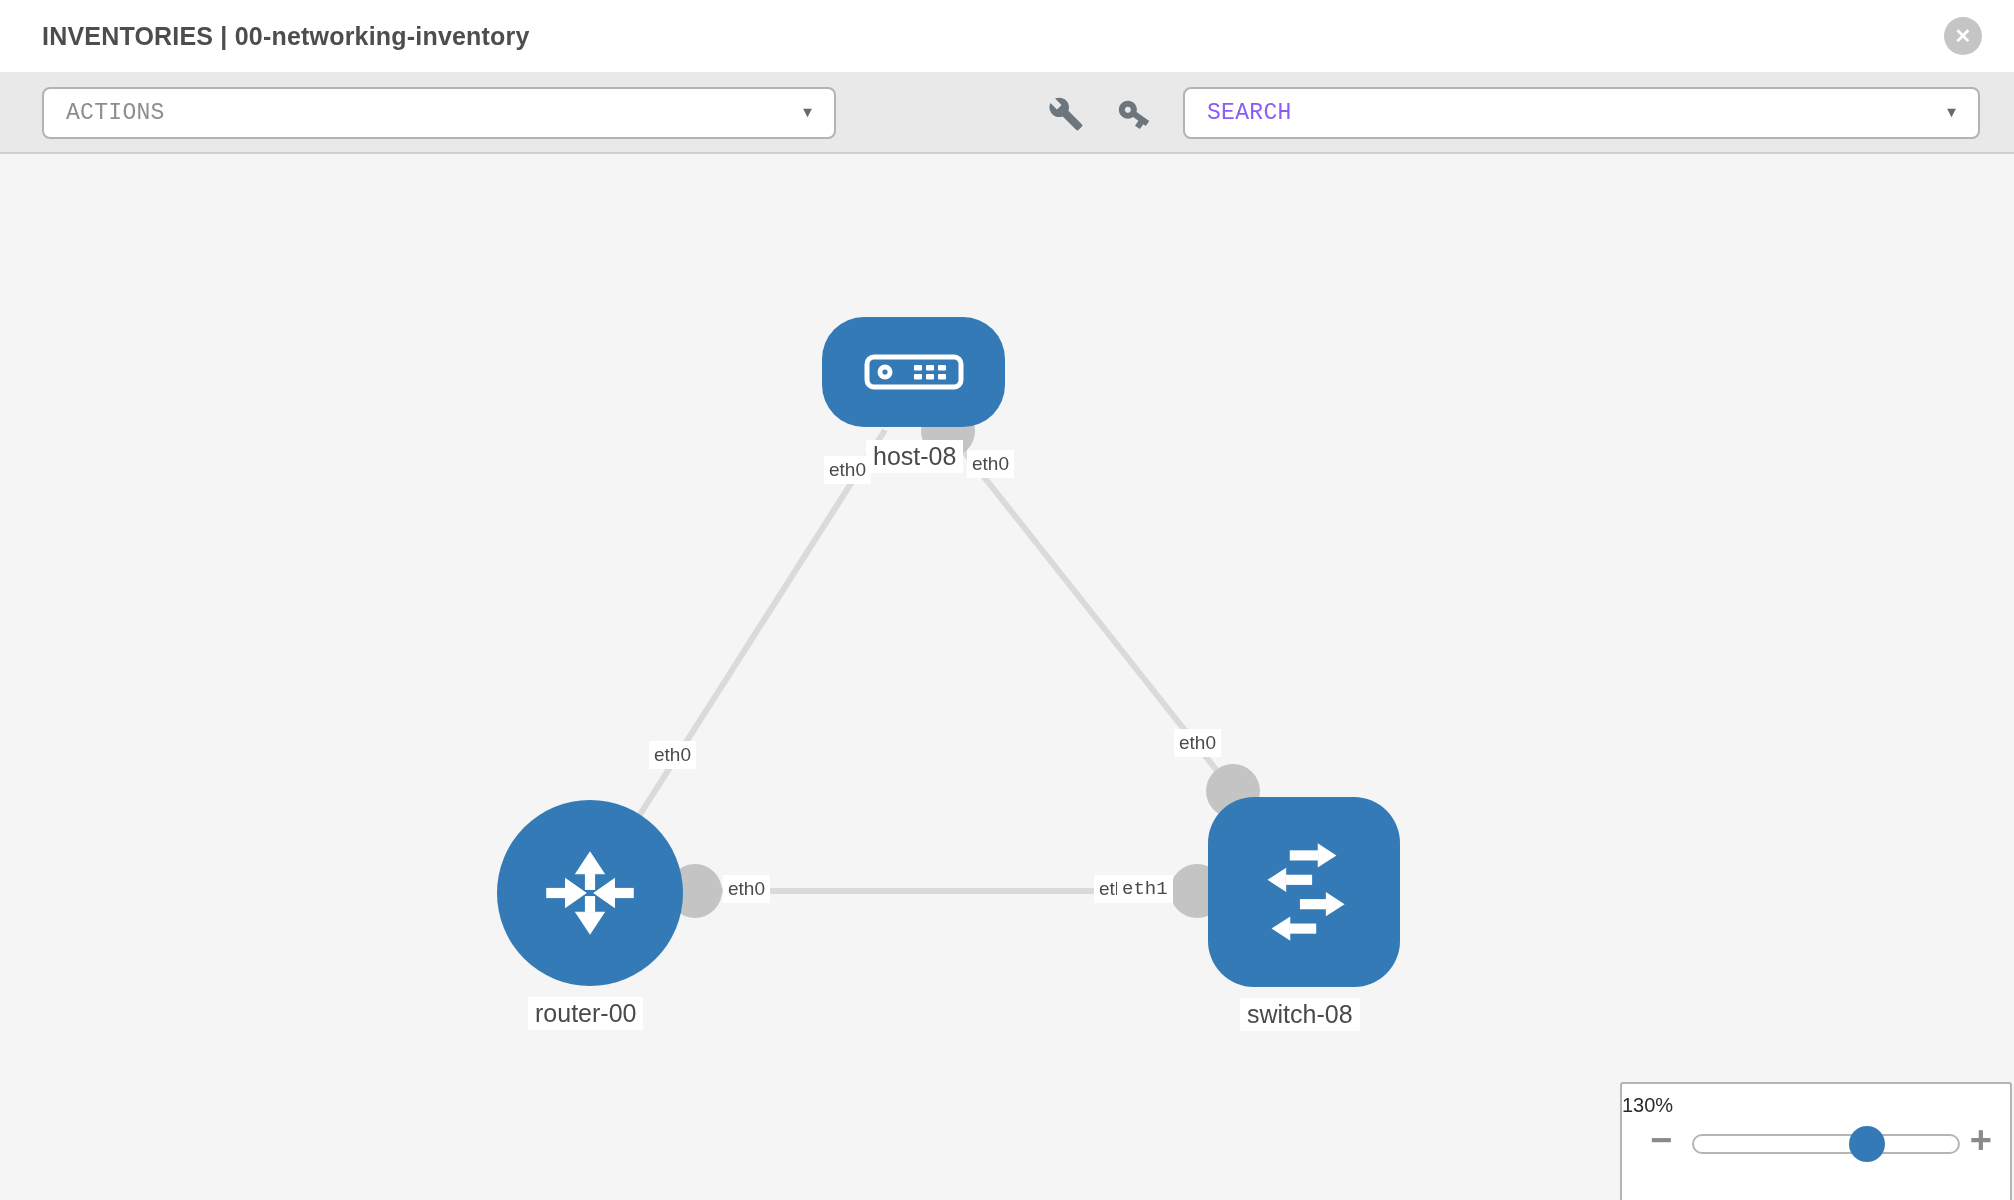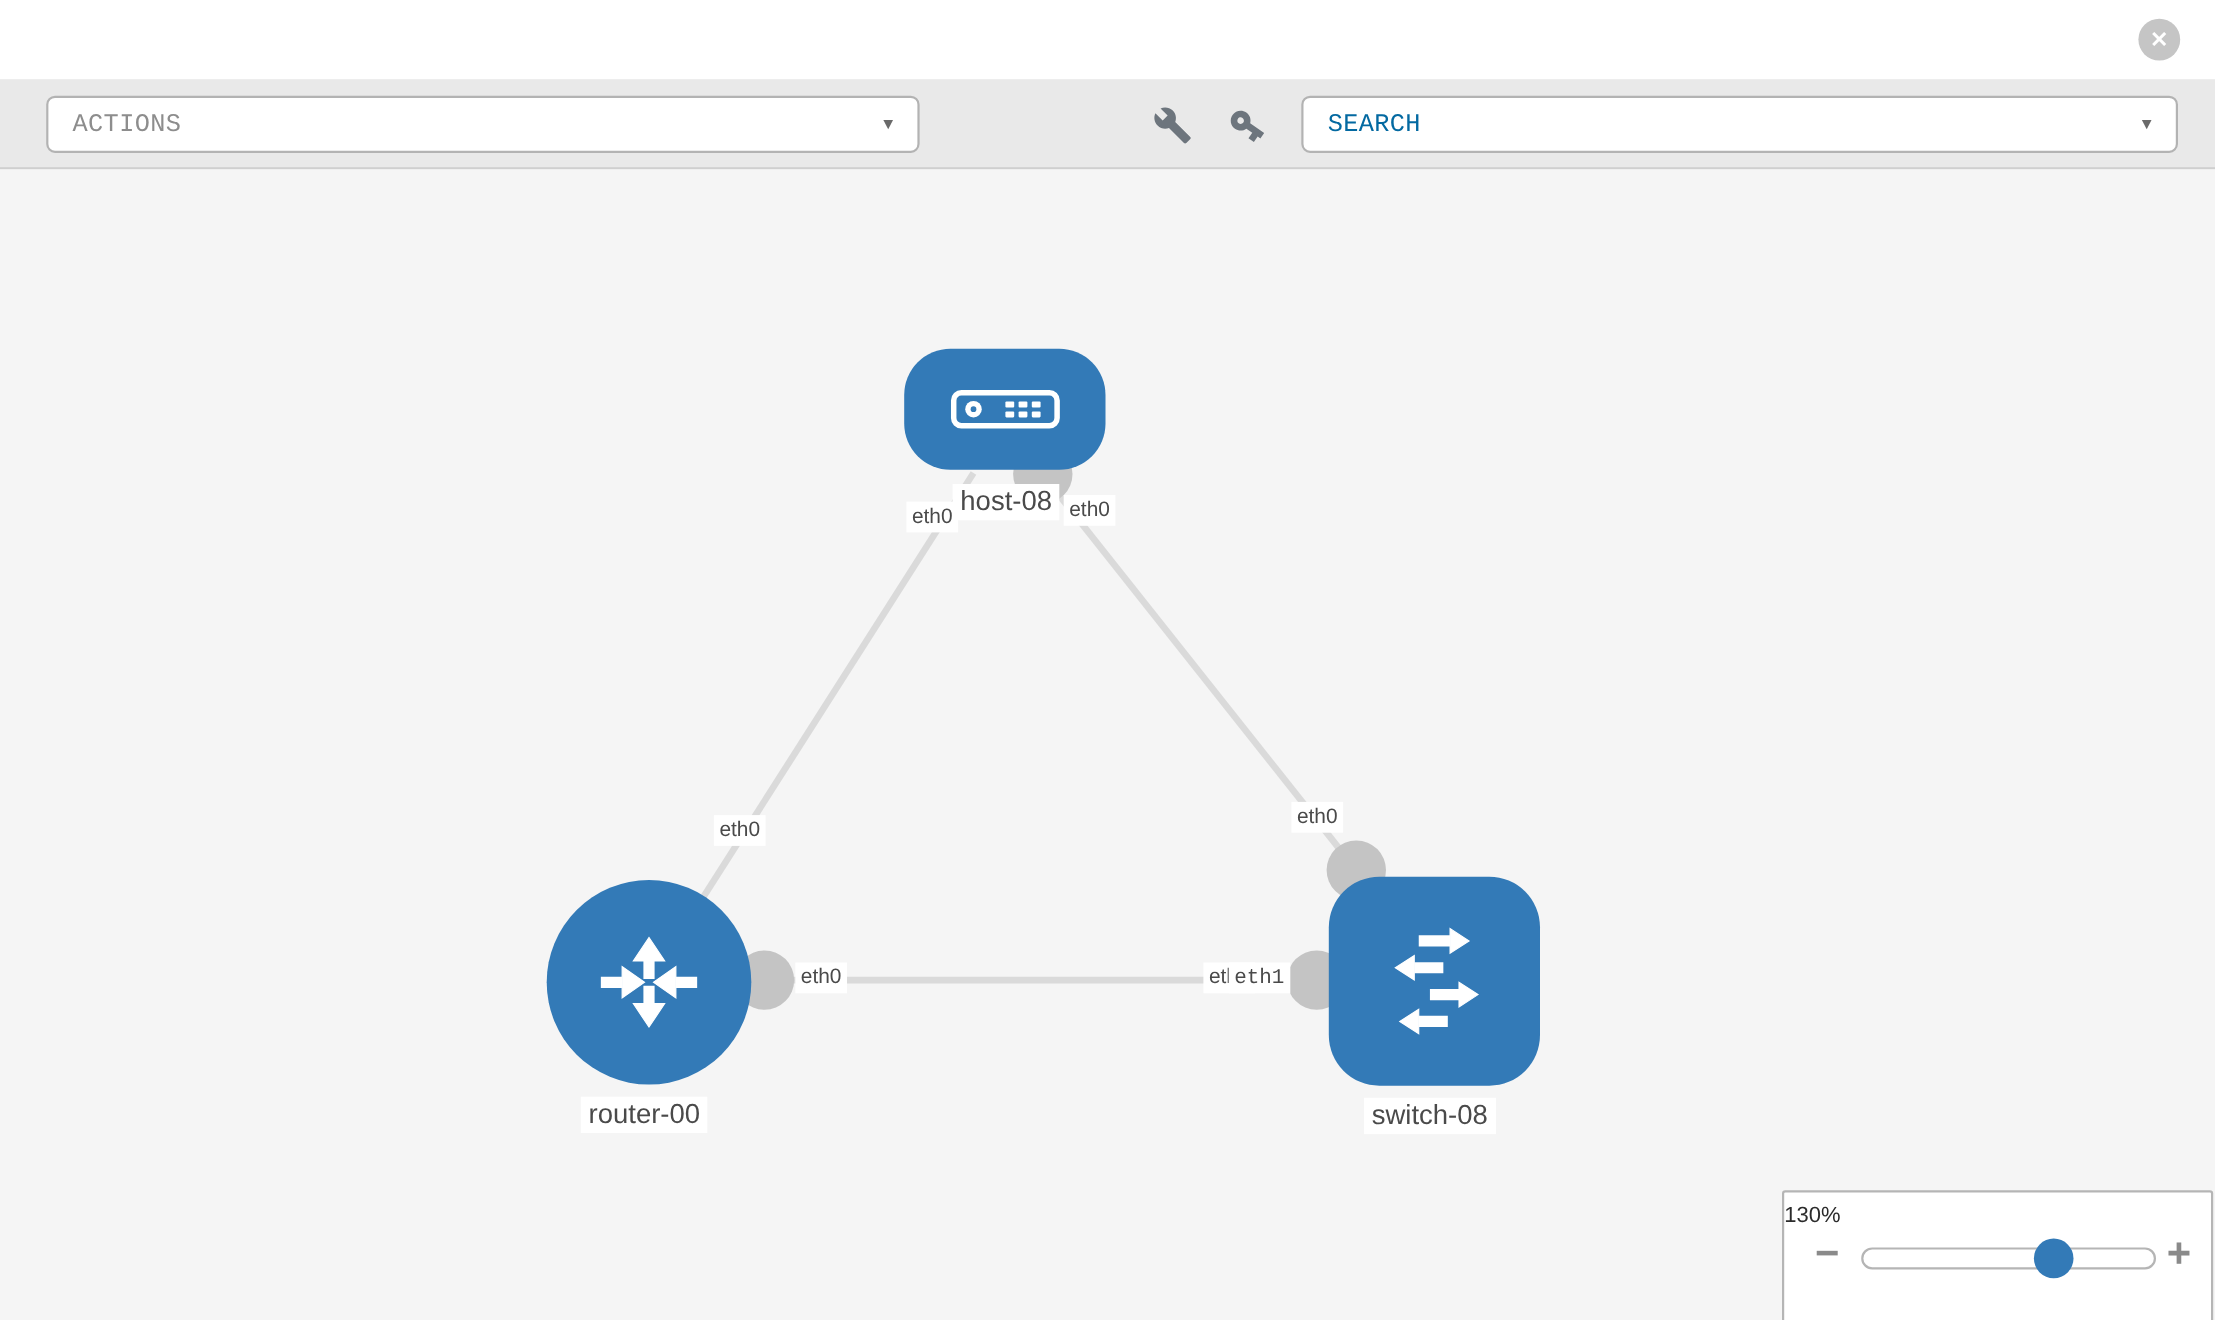--- a/index.html
+++ b/index.html
@@ -11,21 +11,21 @@
   .header { position:absolute; top:0; left:0; width:2014px; height:72px; background:#fff; }
   .header-title { position:absolute; left:42px; top:0; line-height:72px; font-size:25px; font-weight:700; color:#4d4d4d; letter-spacing:.2px; }
   .close-btn { position:absolute; right:32px; top:17px; width:38px; height:38px; border-radius:50%; background:#c5c5c5; color:#fff; display:flex; align-items:center; justify-content:center; font-size:20px; font-weight:700; cursor:pointer; }
 
   
   .toolbar { position:absolute; top:72px; left:0; width:2014px; height:82px; background:#e9e9e9; border-bottom:2px solid #cfcfcf; }
   .select-box { position:absolute; top:15px; height:52px; background:#fff; border:2px solid #b3b3b3; border-radius:8px; display:flex; align-items:center; justify-content:space-between; padding:0 22px; cursor:pointer;font-family:Liberation Mono, monospace; }
   .select-box.actions { left:42px; width:794px; }
   .select-box.search { left:1183px; width:797px; }
   .select-label { font-size:23px; color:#8d8d8d; letter-spacing:.3px; }
-  .select-box.search .select-label { color:#0369a1; }
+  .select-box.search .select-label { color:#8b5cf6; }
   .caret { font-size:15px; color:#6a6a6a; }
   .tool-icon { position:absolute; top:24px; width:36px; height:36px; cursor:pointer; }
   .tool-icon svg { width:36px; height:36px; fill:#6d757d; }
   .tool-icon.wrench { left:1048px; }
   .tool-icon.key { left:1116px; }
   .tool-icon.key svg { transform:rotate(35deg); }
 
   
   .canvas { position:absolute; top:154px; left:0; width:2014px; height:1046px; background:#f5f5f5; }
   .links-layer { position:absolute; top:0; left:0; width:2014px; height:1046px; }
@@ -57,20 +57,21 @@
   .zoom-plus { right:18px; }
   .zoom-track { position:absolute; left:70px; top:50px; width:268px; height:20px; background:#fff; border:2px solid #b5b5b5; border-radius:10px; cursor:pointer; }
   .zoom-thumb { position:absolute; left:155px; top:-10px; width:36px; height:36px; border-radius:50%; background:#337ab7; cursor:grab; }
 </style>
 </head>
 <body>
 
 <div id="app">
 
   <div class="header">
+    <div class="header-title">INVENTORIES | 00-networking-inventory</div>
     <div class="close-btn">
       <span>✕</span>
     </div>
   </div>
 
   <div class="toolbar">
     <div class="select-box actions">
       <span class="select-label">ACTIONS</span>
       <span class="caret">▼</span>
     </div>

